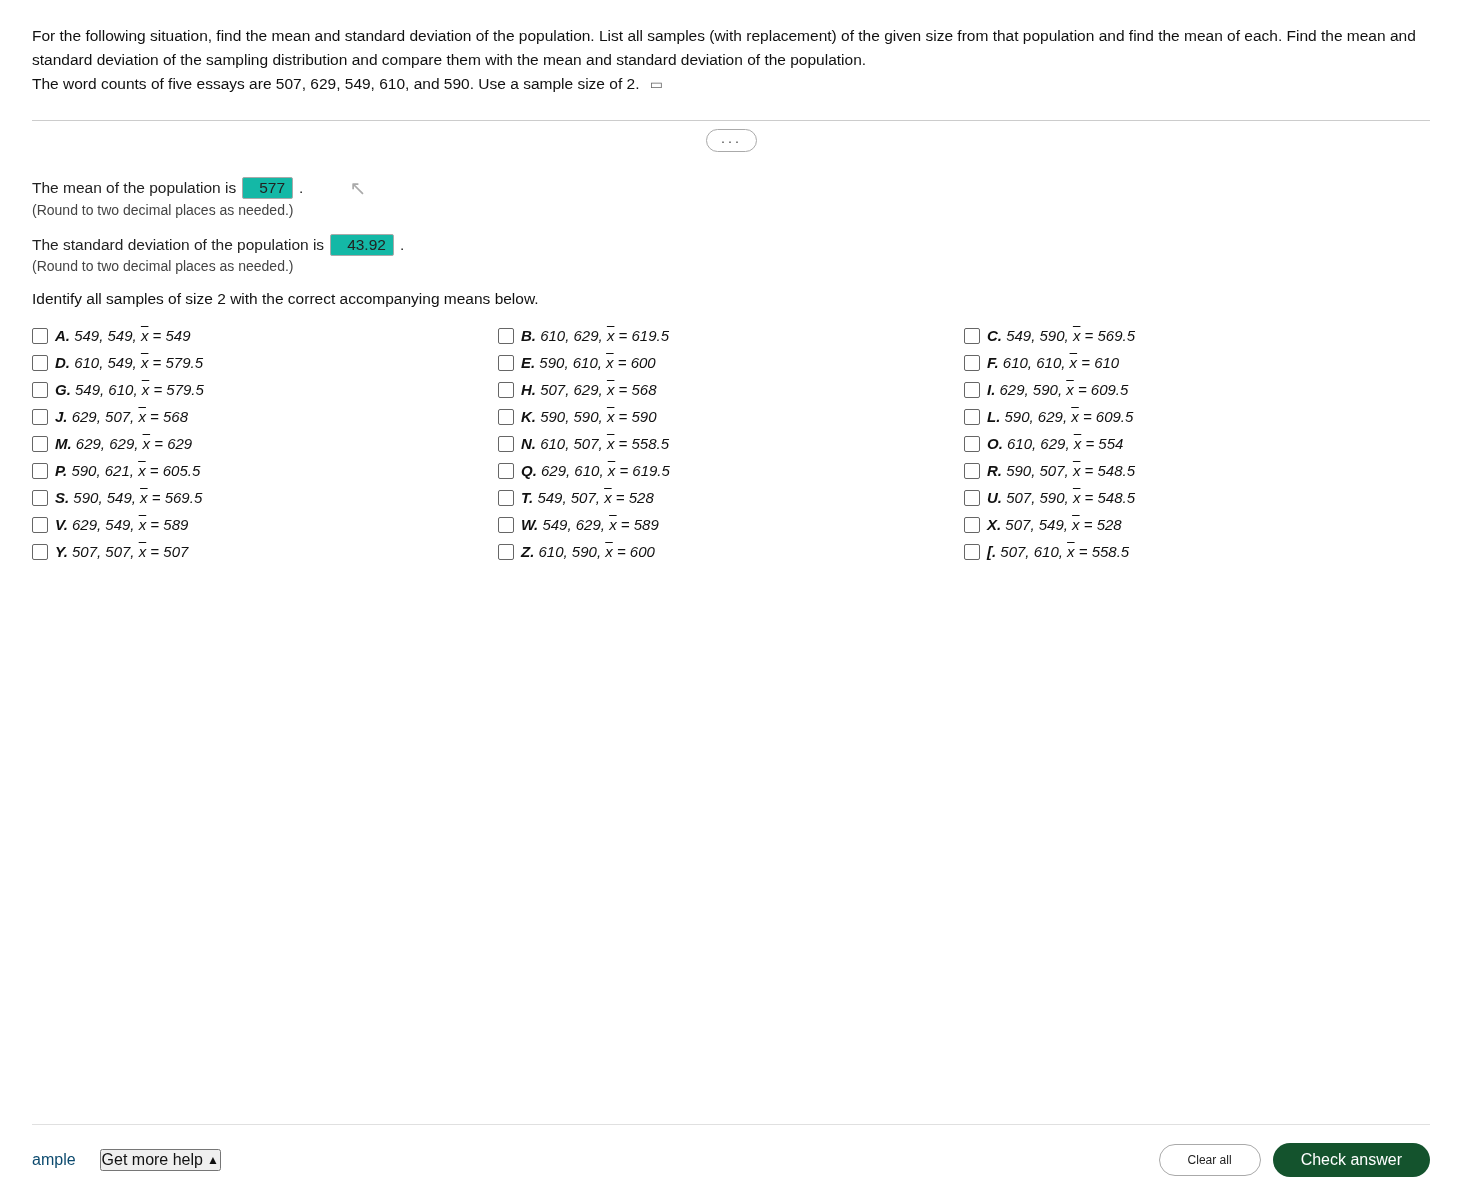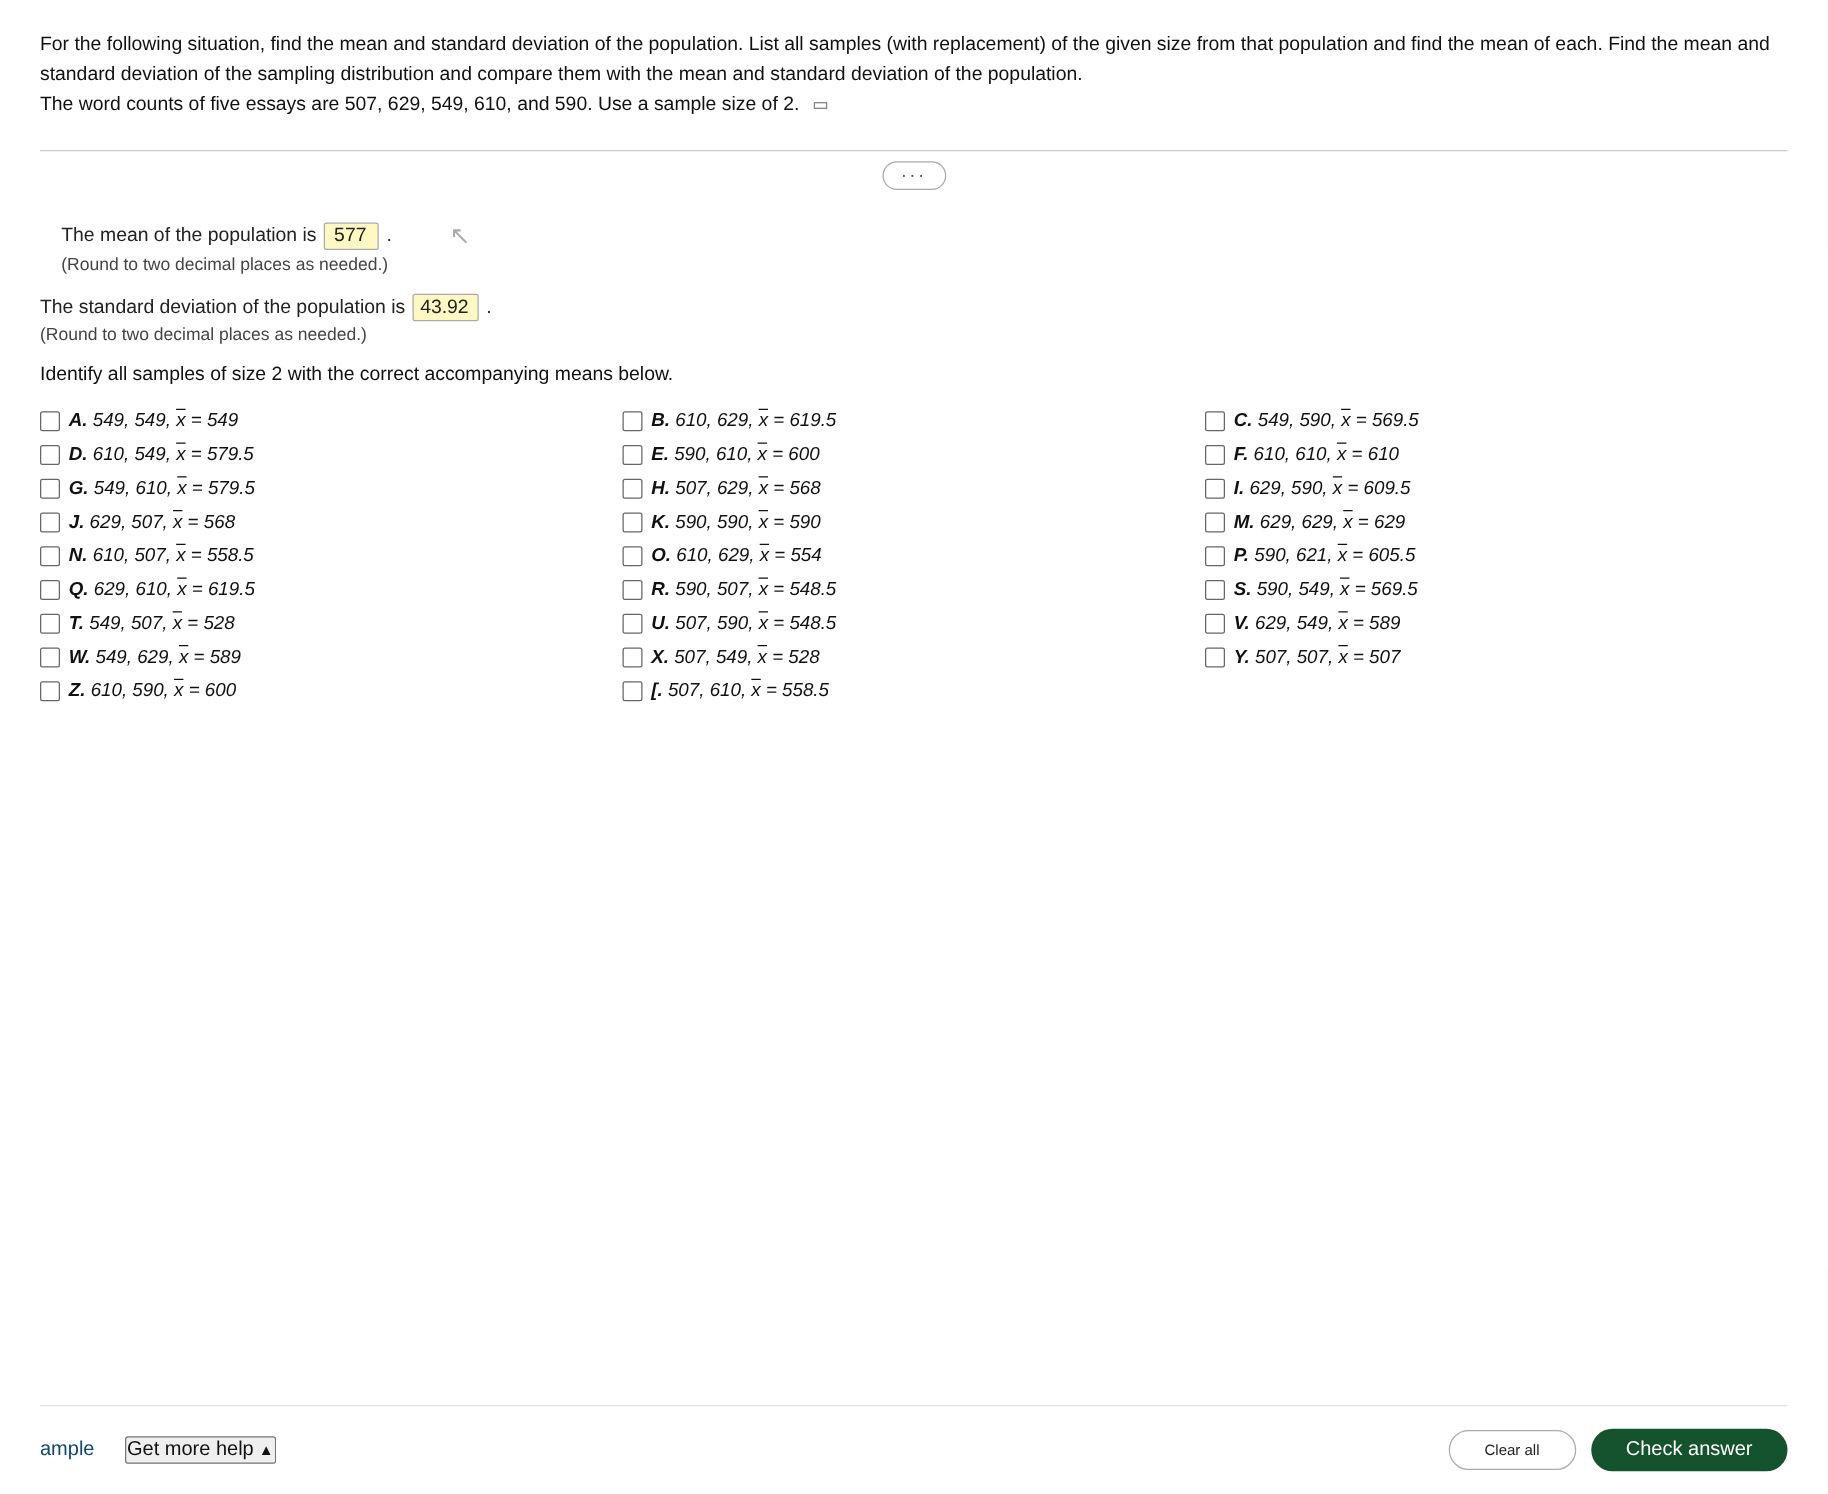--- a/index.html
+++ b/index.html
@@ -50,23 +50,23 @@
     .mean-line, .stddev-line {
       font-size: 15.5px;
       margin-bottom: 2px;
       display: flex;
       align-items: center;
       gap: 6px;
     }
     .value-box {
       border: 1.5px solid #aaa;
       border-radius: 2px;
-      padding: 1px 7px 1px 5px;
+      padding: 1px 7px 1px 16px;
       font-size: 15.5px;
-      background: #fef9c3;
+      background: #14b8a6;
       min-width: 44px;
       display: inline-block;
       text-align: center;
     }
     .round-note {
       font-size: 14px;
       color: #444;
       margin-bottom: 16px;
     }
     .identify-instruction {
@@ -145,21 +145,21 @@
     .check-answer-btn {
       border: none;
       border-radius: 24px;
       background: #14532d;
       padding: 8px 28px;
       font-size: 16px;
       cursor: pointer;
       color: #fff;
       font-weight: 500;
     }
-    .mean-section { margin-bottom: 4px; margin-left: 17px; }
+    .mean-section { margin-bottom: 4px; }
     .stddev-section { margin-bottom: 0; }
 
     
     .xbar { text-decoration: overline; }
   </style>
 </head>
 <body>
 
 <div class="page-container">
 
@@ -236,20 +236,24 @@
           <span class="sample-checkbox"></span>
           <span class="sample-label"><strong>I.</strong> 629, 590, <span class="xbar">x</span> = 609.5</span>
         </div>
         <div class="sample-item">
           <span class="sample-checkbox"></span>
           <span class="sample-label"><strong>J.</strong> 629, 507, <span class="xbar">x</span> = 568</span>
         </div>
         <div class="sample-item">
           <span class="sample-checkbox"></span>
           <span class="sample-label"><strong>K.</strong> 590, 590, <span class="xbar">x</span> = 590</span>
+        </div>
+        <div class="sample-item">
+          <span class="sample-checkbox"></span>
+          <span class="sample-label"><strong>L.</strong> 590, 629, <span class="xbar">x</span> = 609.5</span>
         </div>
         <div class="sample-item">
           <span class="sample-checkbox"></span>
           <span class="sample-label"><strong>M.</strong> 629, 629, <span class="xbar">x</span> = 629</span>
         </div>
         <div class="sample-item">
           <span class="sample-checkbox"></span>
           <span class="sample-label"><strong>N.</strong> 610, 507, <span class="xbar">x</span> = 558.5</span>
         </div>
         <div class="sample-item">

